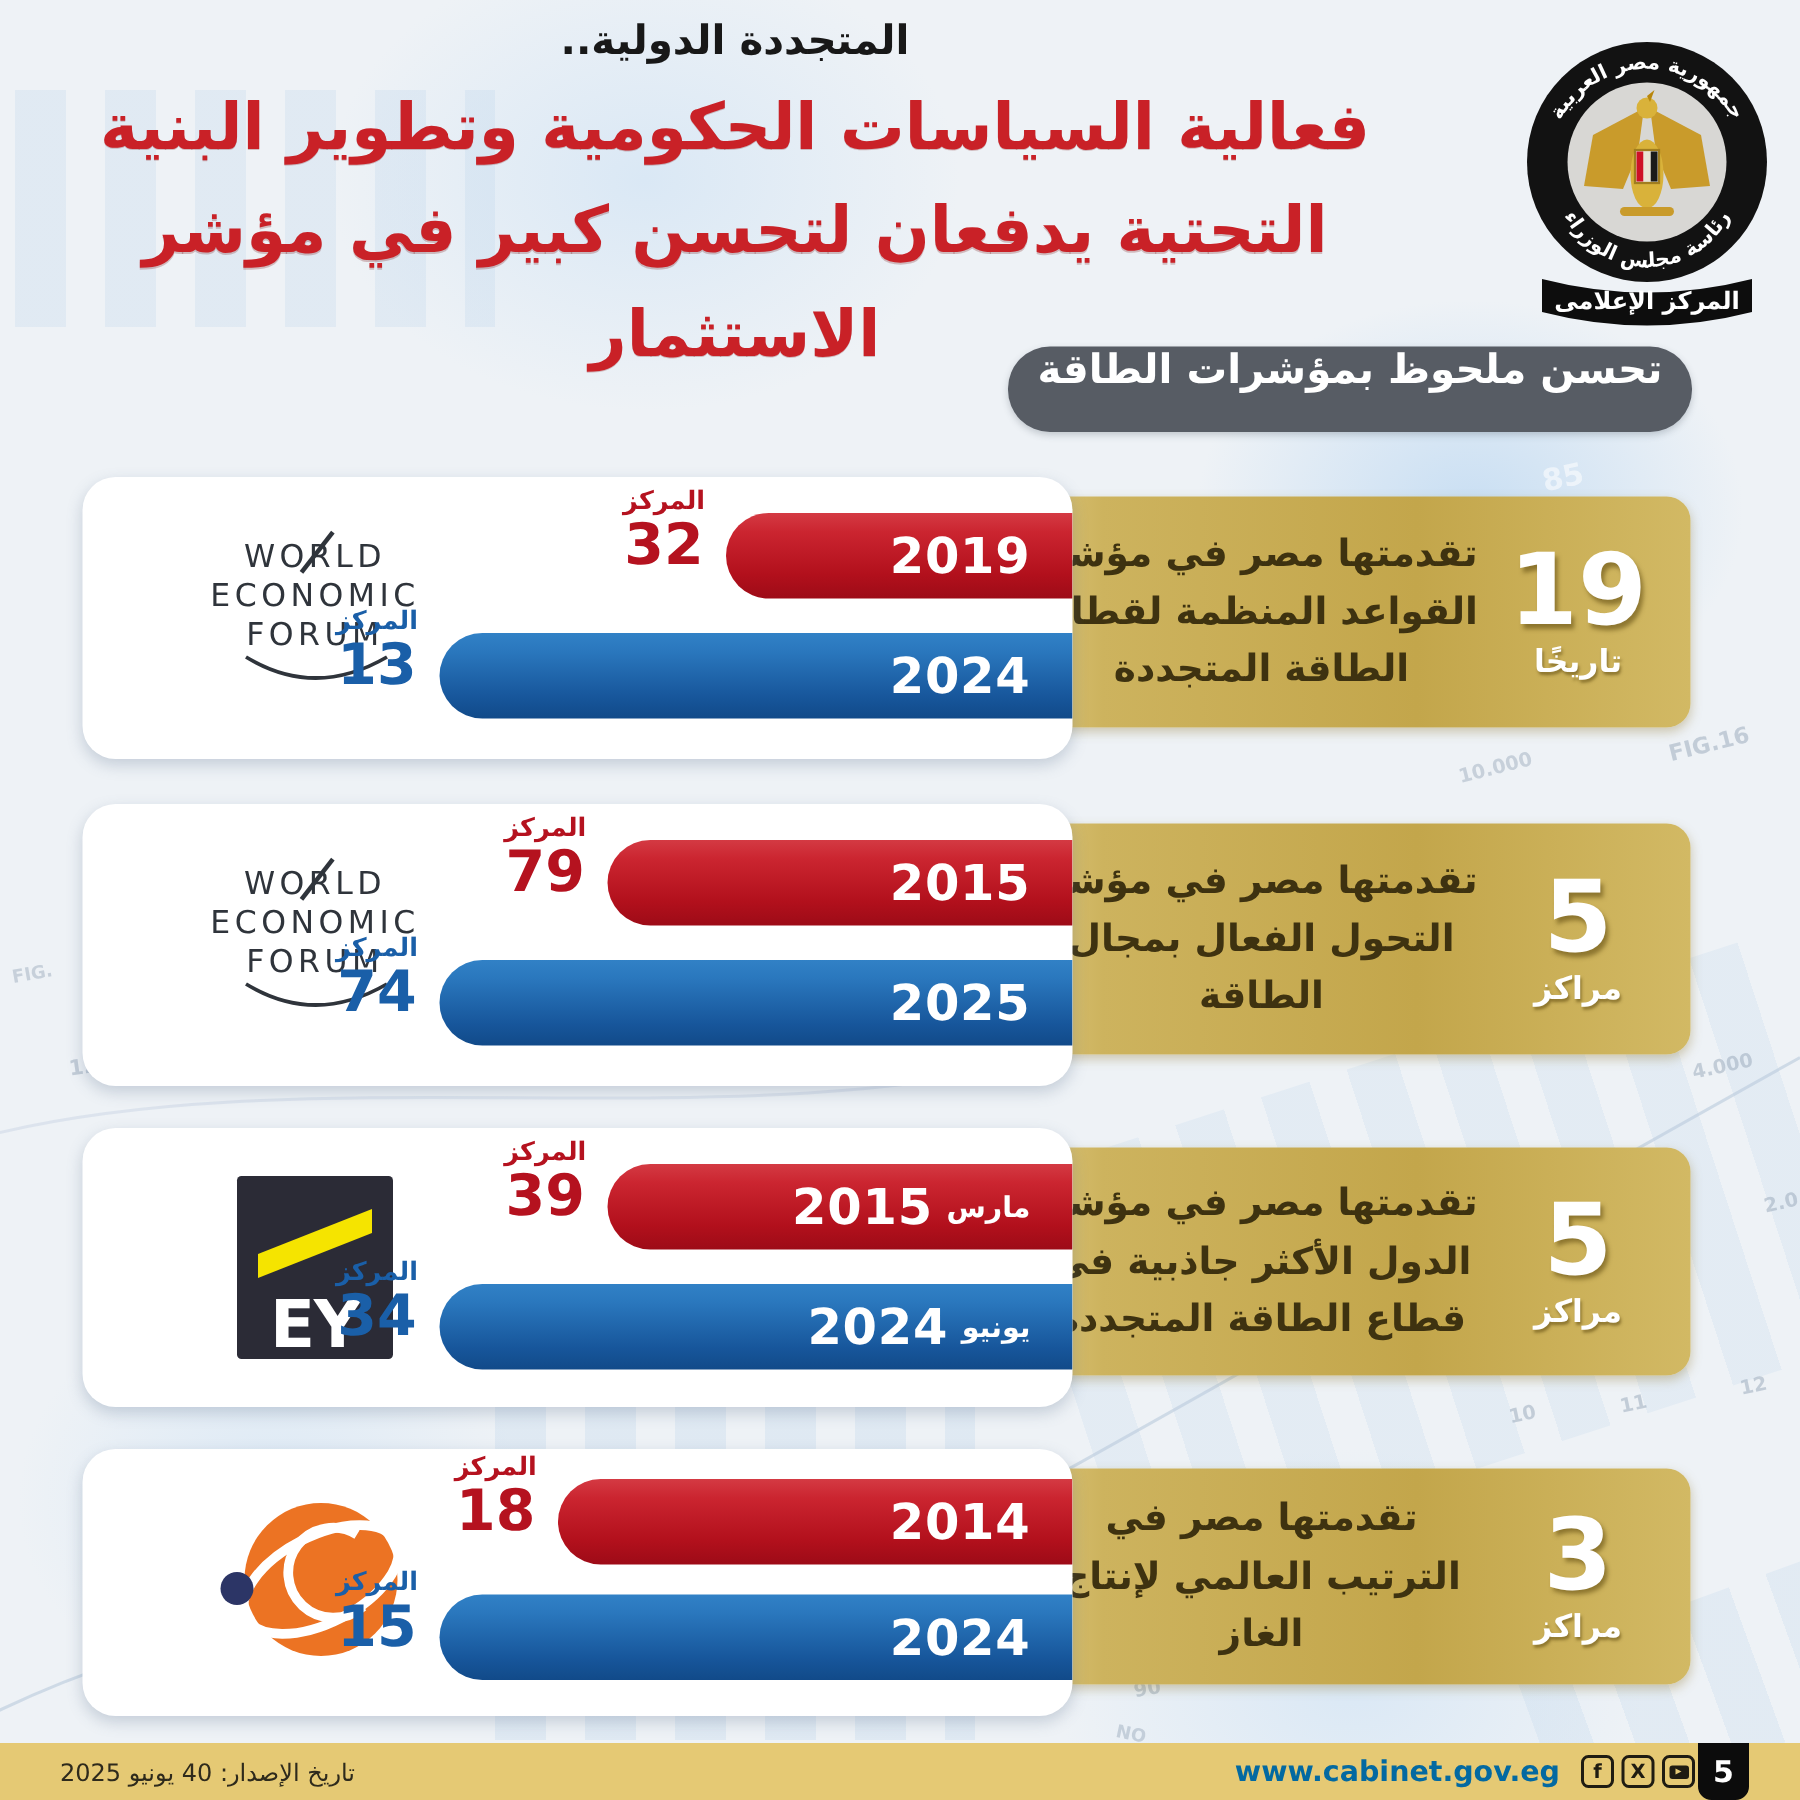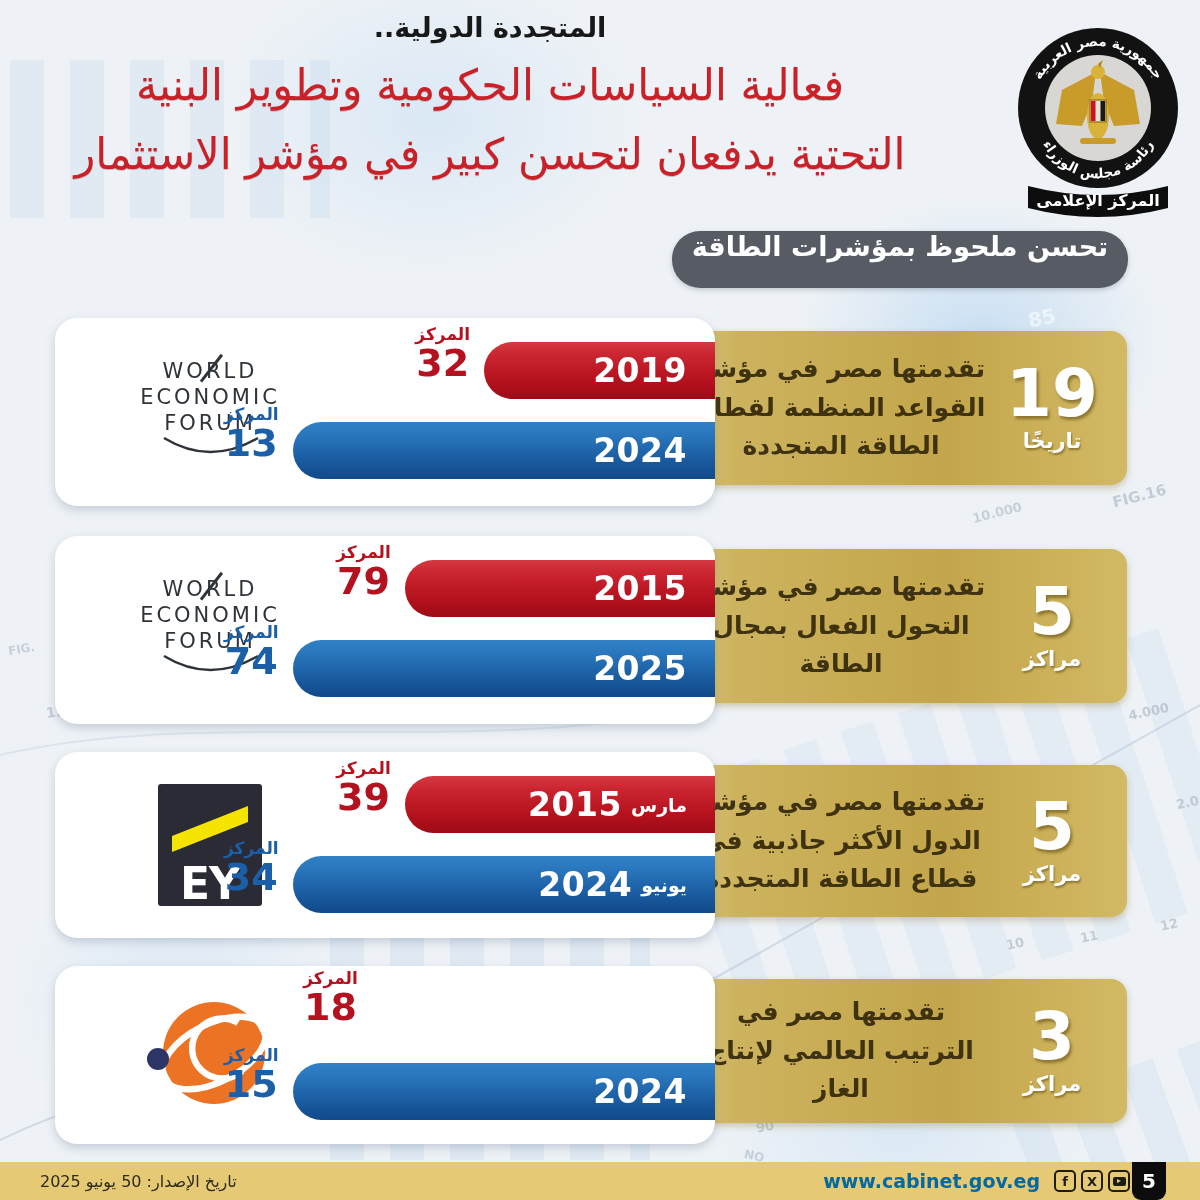--- a/index.html
+++ b/index.html
@@ -11,21 +11,21 @@
       radial-gradient(240px 200px at 180px 1000px, rgba(198,222,244,.45), rgba(198,222,244,0) 70%),
       radial-gradient(280px 220px at 900px 1120px, rgba(198,222,244,.5), rgba(198,222,244,0) 70%),
       #eef2f6;}
   
   .decor{position:absolute;pointer-events:none;}
   .decor-bars{background:repeating-linear-gradient(90deg, rgba(178,206,232,.45) 0 34px, rgba(178,206,232,0) 34px 60px);}
   .decor-label{position:absolute;color:#8fa3b8;font-weight:bold;pointer-events:none;white-space:nowrap;}
   
   .header{position:absolute;left:30px;top:12px;width:920px;text-align:center;}
   .kicker{font-size:27px;font-weight:bold;color:#181818;direction:rtl;}
-  .title{margin-top:8px;font-size:43px;line-height:1.6;font-weight:normal;color:#c92127;direction:rtl;
+  .title{margin-top:8px;font-size:43px;line-height:1.6;font-weight:bold;color:#c92127;direction:rtl;
          text-shadow:0 1px 0 rgba(120,20,20,.25);}
   
   .gov-logo{position:absolute;right:20px;top:20px;width:164px;height:200px;}
   
   .banner{position:absolute;top:231px;right:72px;width:456px;height:57px;background:#575c64;
           border-radius:28px;display:flex;align-items:flex-start;justify-content:center;
           color:#fff;font-size:27px;font-weight:bold;direction:rtl;box-shadow:0 2px 5px rgba(60,70,85,.25);}
   
   .row{position:absolute;left:0;width:1200px;}
   .row1{top:318px;height:188px;} .row2{top:536px;height:188px;}
@@ -273,36 +273,39 @@
       <div class="logo-slot">
         <svg width="128" height="116" viewBox="0 0 128 116">
           <circle cx="68" cy="56" r="51" fill="#ec7323"></circle>
           <g fill="none" stroke="#ffffff" stroke-width="6.5">
             <ellipse cx="68" cy="56" rx="56" ry="29" transform="rotate(-27 68 56)"></ellipse>
             <path d="M 92 26 A 30 30 0 1 0 96 74"></path>
           </g>
           <circle cx="12" cy="62" r="11" fill="#2c3566"></circle>
         </svg>
       </div>
+      <div class="bar bar-red" style="width: 52%;">
+        <span class="year">2014</span>
+      </div>
       <div class="rank rank-red" style="right: calc(52% + 14px);">
         <div class="rank-label">المركز</div>
         <div class="rank-num">18</div>
       </div>
       <div class="bar bar-blue" style="width: 64%;">
         <span class="year">2024</span>
       </div>
       <div class="rank rank-blue" style="right: calc(64% + 14px);">
         <div class="rank-label">المركز</div>
         <div class="rank-num">15</div>
       </div>
     </div>
   </div>
 
   <div class="footer">
-    <div class="footer-date">تاريخ الإصدار: 50 يونيو 2025</div>
+    <div class="footer-date">تاريخ الإصدار: 40 يونيو 2025</div>
     <div class="footer-right">
       <span class="footer-url">www.cabinet.gov.eg</span>
       <div class="social">
         <div class="sicon">
             <span>f</span>
           </div>
         <div class="sicon">
             <span>X</span>
           </div>
         <div class="sicon">

